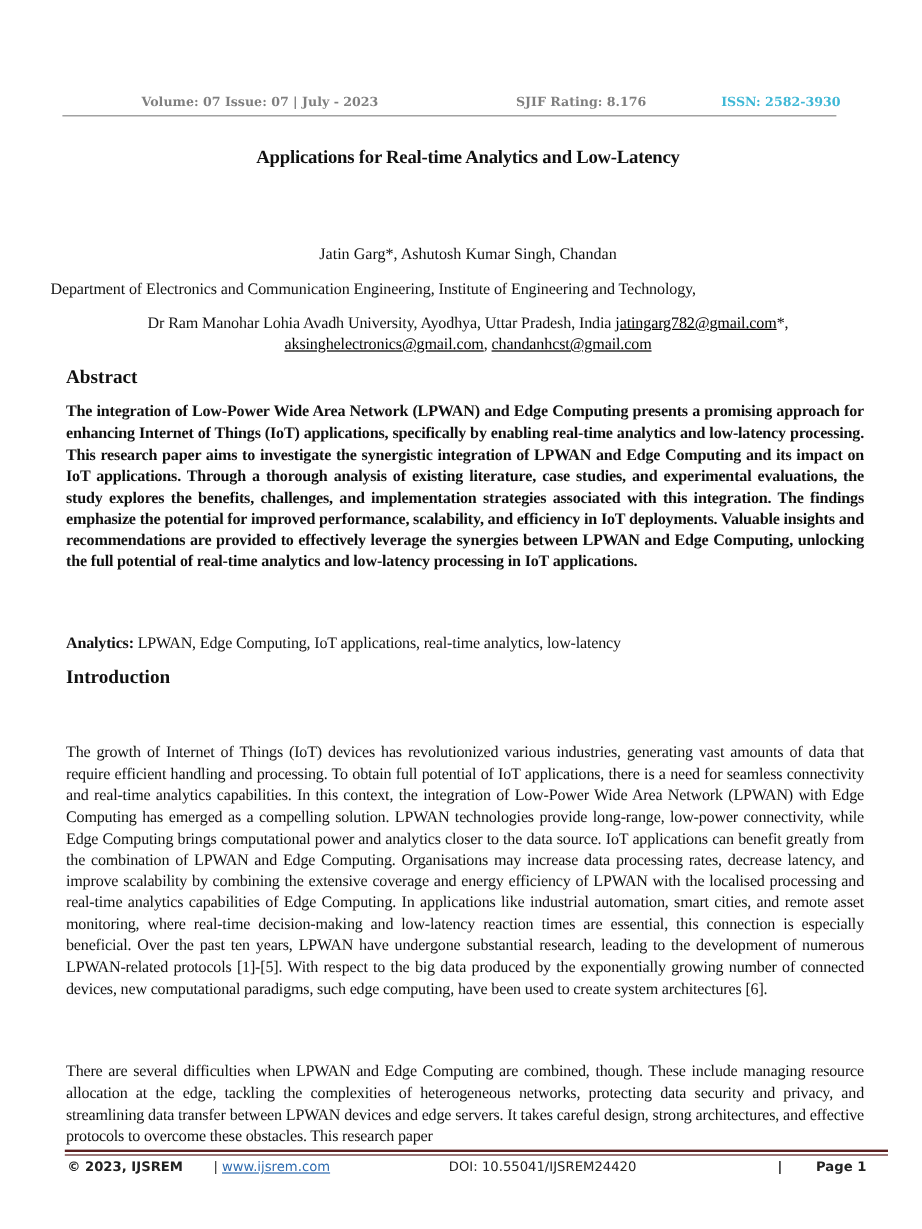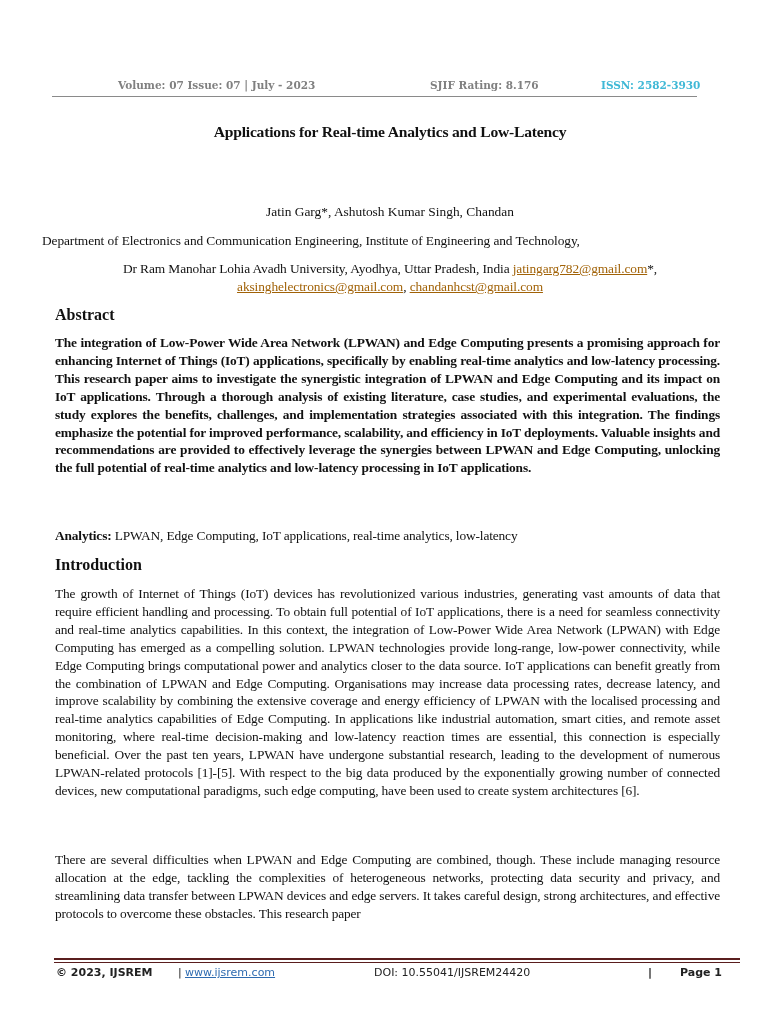--- a/index.html
+++ b/index.html
@@ -13,31 +13,31 @@
   .hdr-vol { left: 118px; }
   .hdr-sjif { left: 430px; }
   .hdr-issn { left: 601px; color: #3fb8d6; font-weight: bold; }
   .hdr-rule { position: absolute; left: 52px; top: 96px; width: 645px; height: 1px; background: #8a8a8a; }
 
   
   .title { position: absolute; left: 40px; top: 121px; width: 700px; text-align: center; font-weight: bold; font-size: 15.6px; line-height: 22px; letter-spacing: -0.2px; }
   .authors { position: absolute; left: 40px; top: 204px; width: 700px; text-align: center; font-size: 13.4px; }
   .affil1 { position: absolute; left: 42px; top: 233px; width: 700px; text-align: left; font-size: 13.4px; letter-spacing: -0.1px; }
   .affil2 { position: absolute; left: 40px; top: 260px; width: 700px; text-align: center; font-size: 13.4px; line-height: 18px; letter-spacing: -0.1px; }
-  a.email { color: #a16207; text-decoration: underline; font-family: Liberation Serif, serif; }
+  a.email { color: #000000; text-decoration: underline; font-family: Liberation Serif, serif; }
 
   
   .h-abstract { position: absolute; left: 55px; top: 306px; font-weight: bold; font-size: 16px; }
   .h-intro { position: absolute; left: 55px; top: 556px; font-weight: bold; font-size: 16px; }
 
   .abstract { position: absolute; left: 55px; top: 334px; width: 665px; font-weight: bold; font-size: 13.4px; line-height: 17.9px; text-align: justify; letter-spacing: -0.15px; }
   .keywords { position: absolute; left: 55px; top: 528px; font-size: 13.4px; white-space: nowrap; letter-spacing: -0.15px; }
   .keywords b { font-weight: bold; }
 
-  .para { position: absolute; left: 55px; width: 665px; font-size: 13.4px; line-height: 17.9px; text-align: justify; letter-spacing: -0.15px; }
+  .para { position: absolute; left: 55px; width: 665px; font-size: 13.4px; line-height: 17.9px; text-align: justify; letter-spacing: -0.15px; margin-top: 33px; }
   .para1 { top: 585px; }
   .para2 { top: 851px; }
 
   
   .ftr-rule1 { position: absolute; left: 54px; top: 958px; width: 686px; height: 2px; background: #5a1e1e; }
   .ftr-rule2 { position: absolute; left: 54px; top: 962px; width: 686px; height: 1px; background: #5a1e1e; }
   .ftr { position: absolute; top: 966px; font-family: "DejaVu Sans", sans-serif; font-size: 11px; font-weight: bold; color: #222; white-space: nowrap; }
   .ftr-copy { left: 56px; }
   .ftr-sep1 { left: 178px; font-weight: normal; }
   .ftr-url { left: 185px; color: #2e6bb0; text-decoration: underline; font-weight: normal; }

